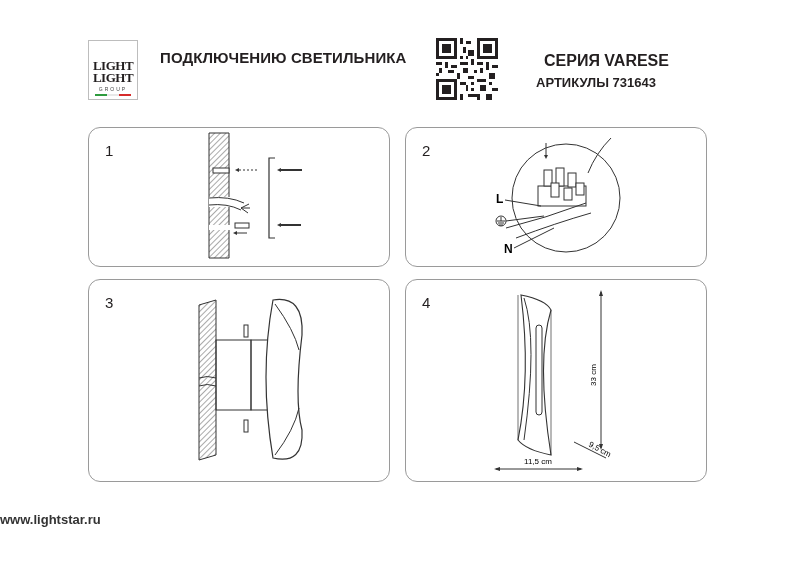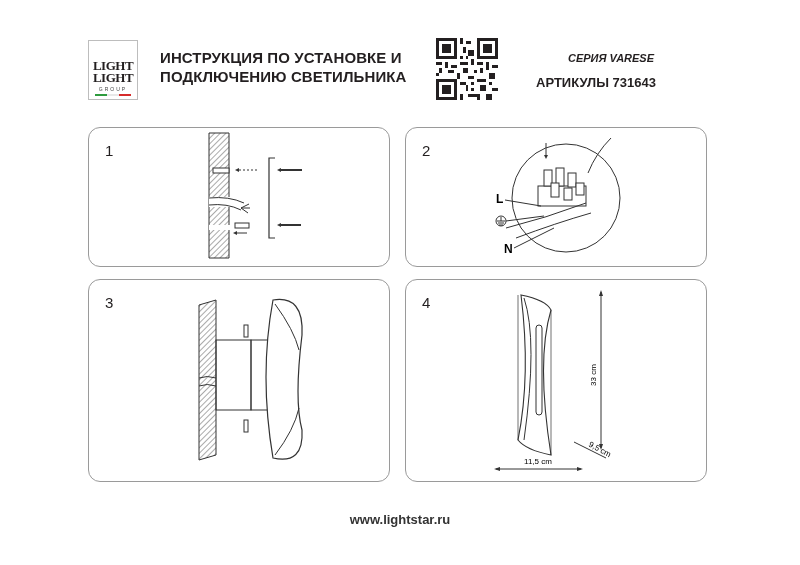--- a/index.html
+++ b/index.html
@@ -5,43 +5,42 @@
     html, body { margin: 0; padding: 0; background: #ffffff; }
     body { width: 800px; height: 565px; position: relative; overflow: hidden; font-family: "Liberation Sans", sans-serif; color: #231f20; }
     .logo { position: absolute; left: 88px; top: 40px; width: 50px; height: 60px; border: 1px solid #bdbdbd; box-sizing: border-box; text-align: center; }
     .logo .l1, .logo .l2 { font-family: "Liberation Serif", serif; font-weight: bold; font-size: 13px; line-height: 12px; letter-spacing: -0.5px; display: block; }
     .logo .l1 { margin-top: 19px; }
     .logo .l3 { font-size: 5px; letter-spacing: 2px; display: block; margin-top: 2px; color: #444; }
     .logo .flag { display: flex; width: 36px; height: 2px; margin: 2px auto 0; }
     .logo .flag span { flex: 1; }
     .title { position: absolute; left: 160px; top: 48px; font-weight: bold; font-size: 15px; line-height: 19px; letter-spacing: 0.1px; }
     .qr { position: absolute; left: 436px; top: 38px; width: 62px; height: 62px; }
-    .series { position: absolute; left: 568px; top: 52px; font-weight: bold; font-size: 11px; font-style: italic; }
+    .series { position: absolute; left: 544px; top: 52px; font-weight: bold; font-size: 16px; }
     .article { position: absolute; left: 536px; top: 75px; font-weight: bold; font-size: 13px; }
     .panel { position: absolute; border: 1px solid #9a9a9a; border-radius: 12px; box-sizing: border-box; background: #fff; }
     .panel .num { position: absolute; left: 16px; top: 14px; font-size: 15px; }
     .panel svg { position: absolute; left: 0; top: 0; }
-    .footer { position: absolute; left: 0; width: 800px; top: 512px; text-align: center; font-weight: bold; font-size: 13px; color: #333; }
+    .footer { position: absolute; left: 0; width: 800px; top: 512px; font-weight: bold; font-size: 13px; color: #333; }
   </style>
 </head>
 <body>
 
 <div class="logo">
   <span class="l1">LIGHT</span>
   <span class="l2">LIGHT</span>
   <span class="l3">GROUP</span>
   <div class="flag">
     <span style="background:#2e9b3e"></span>
       <span style="background:#e8e8e8"></span>
       <span style="background:#d62b2b"></span>
   </div>
 </div>
 
 <div class="title">
-  <div>ИНСТРУКЦИЯ ПО УСТАНОВКЕ И</div>
   <div>ПОДКЛЮЧЕНИЮ СВЕТИЛЬНИКА</div>
 </div>
 
 <svg class="qr" viewBox="0 0 21 21" shape-rendering="crispEdges">
   <g fill="#231f20">
     <rect x="0" y="0" width="7" height="7"></rect>
       <rect x="1" y="1" width="5" height="5" fill="#fff"></rect>
       <rect x="2" y="2" width="3" height="3"></rect>
     <rect x="14" y="0" width="7" height="7"></rect>
       <rect x="15" y="1" width="5" height="5" fill="#fff"></rect>

